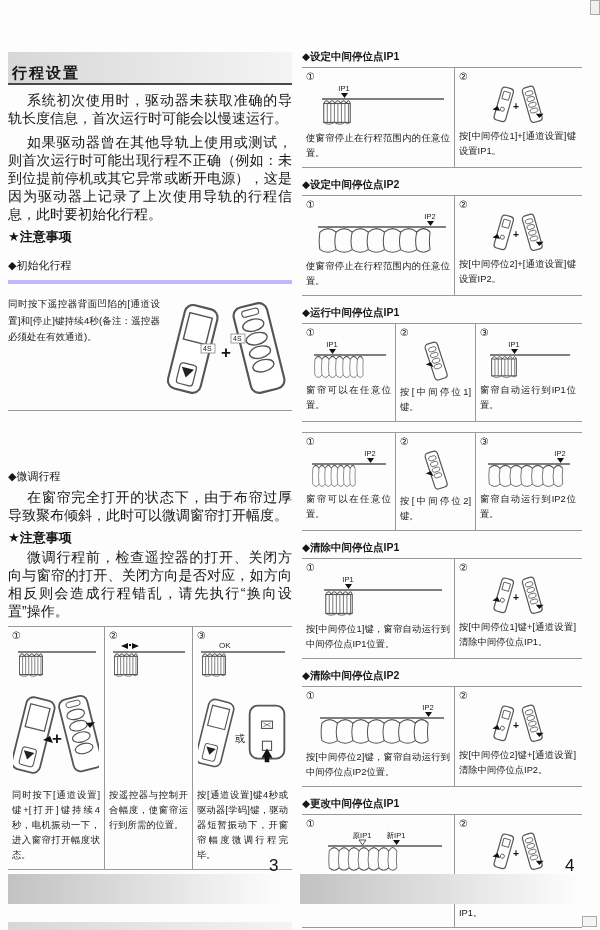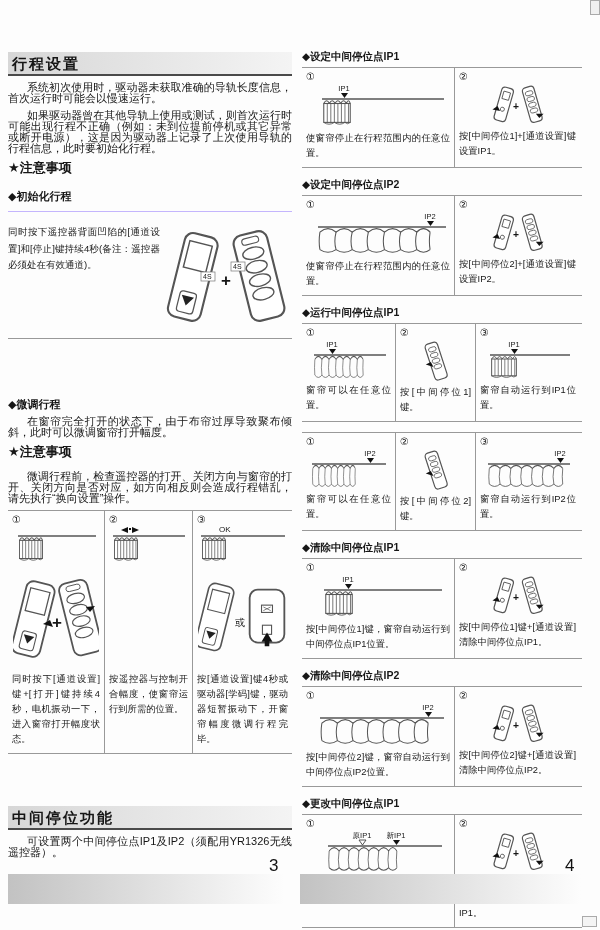--- a/index.html
+++ b/index.html
@@ -10,30 +10,30 @@
   }
   .page{position:absolute;top:0;}
   #pageL{left:8px;width:284px;}
   #pageR{left:302px;width:280px;}
 
   
   .sec-hdr{
     background:linear-gradient(90deg,#d7d7d7,#f4f4f4);
     border-bottom:2px solid #4a4a4a;
     font-size:15px;font-weight:bold;letter-spacing:2px;
-    padding:3px 4px 1px;line-height:18px;
+    padding:12px 4px 1px;line-height:18px;
   }
-  .body-p{font-size:11px;line-height:11px;text-align:justify;margin:6px 0 0;text-indent:19px;}
+  .body-p{font-size:14px;line-height:18px;text-align:justify;margin:6px 0 0;text-indent:19px;}
   .note-label{font-size:13px;font-weight:bold;margin:7px 0 0;line-height:14px;}
-  .diam{font-size:11px;font-weight:bold;margin:14px 0 5px;line-height:14px;}
+  .diam{font-size:11px;font-weight:normal;margin:14px 0 5px;line-height:14px;}
   .rdiam{font-size:10.5px;font-weight:bold;margin:0 0 4px;line-height:13px;}
 
   
   .initbox{
-    border-top:1px solid #c4b5fd;border-bottom:1px solid #999;
+    border-top:4px solid #c4b5fd;border-bottom:1px solid #999;
     display:flex;align-items:flex-start;padding:12px 0 10px;margin-top:8px;
   }
   .initbox .txt{width:152px;font-size:9.5px;line-height:16.5px;text-align:justify;}
   .initbox .img{flex:1;display:flex;justify-content:center;}
 
   .tbl{display:flex;border-top:1px solid #999;border-bottom:1px solid #999;}
   .tbl .cell{padding:3px 4px 6px;box-sizing:border-box;}
   .tbl .cell + .cell{border-left:1px solid #999;}
   .num{font-size:10px;line-height:12px;display:block;}
   .cap{font-size:9.3px;line-height:15px;text-align:justify;}
@@ -163,21 +163,21 @@
           </g>
         <rect x="68" y="38" width="14" height="9" fill="#fff" stroke="#777" stroke-width="0.7"></rect>
         <text x="70" y="45" class="fourstxt">4S</text>
       </svg>
     </div>
   </div>
 
   <div class="diam" style="margin-top:58px">◆微调行程</div>
   <p class="body-p" style="margin-top:2px">在窗帘完全打开的状态下，由于布帘过厚导致聚布倾斜，此时可以微调窗帘打开幅度。</p>
   <p class="note-label">★注意事项</p>
-  <p class="body-p" style="margin-top:12px">微调行程前，检查遥控器的打开、关闭方向与窗帘的打开、关闭方向是否对应，如方向相反则会造成行程错乱，请先执行“换向设置”操作。</p>
+  <p class="body-p" style="margin-top:3px">微调行程前，检查遥控器的打开、关闭方向与窗帘的打开、关闭方向是否对应，如方向相反则会造成行程错乱，请先执行“换向设置”操作。</p>
 
   <div class="tbl" style="margin-top:6px">
     <div class="cell" style="width:96px">
       <span class="num">①</span>
       <svg width="86" height="38">
         <line x1="6" y1="10" x2="84" y2="10" stroke="#555" stroke-width="1.4"></line>
         <use href="#curt-stack" x="6" y="10" width="26" height="26"></use>
       </svg>
       <div class="imgzone" style="height:104px">
         <svg width="86" height="100">

